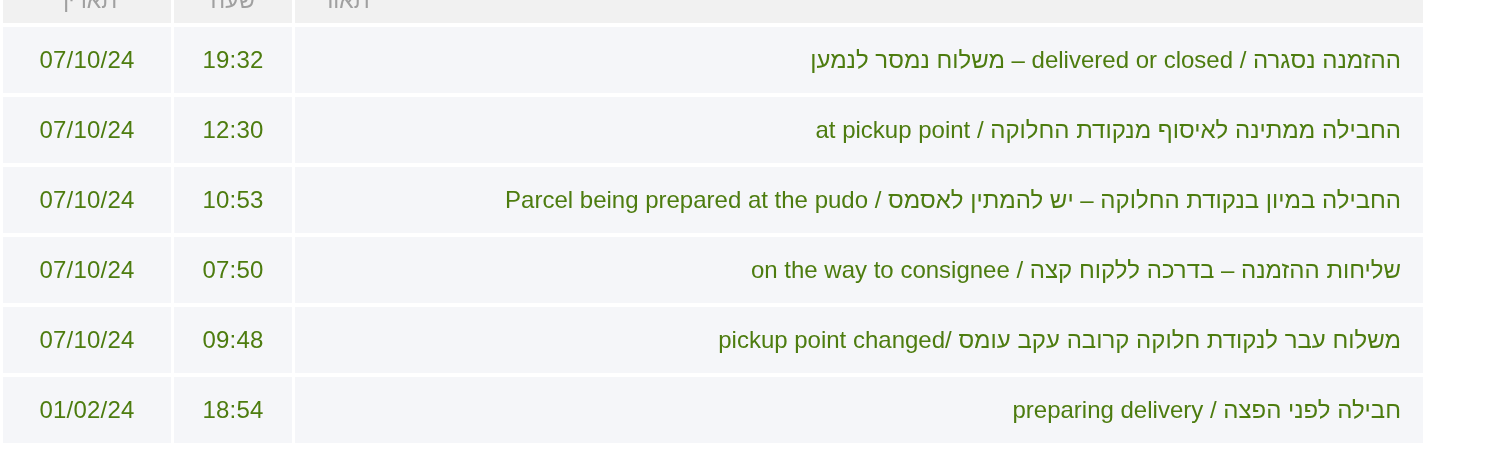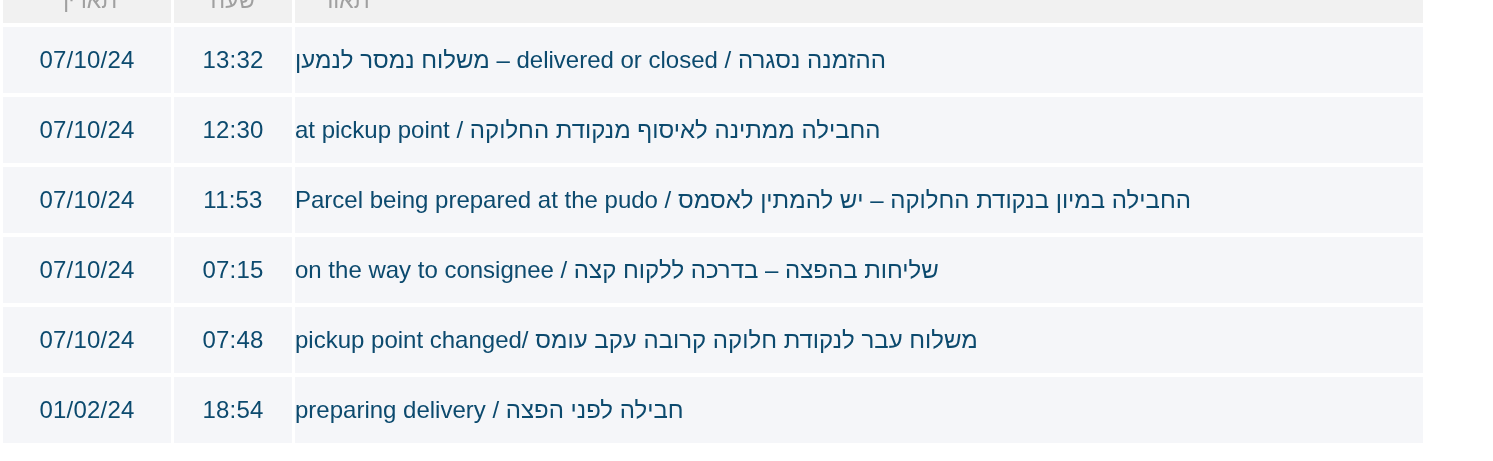--- a/index.html
+++ b/index.html
@@ -52,32 +52,32 @@
     white-space: nowrap;
     border: none;
   }
   thead th.desc-head {
     text-align: left;
     padding-left: 26px;
   }
 
   tbody td {
     background: #f5f6f9;
-    color: #0c4a6e;
+    color: #4d7c0f;
     font-size: 24px;
     line-height: 1.2;
     height: 66px;
     padding: 0 18px;
     text-align: center;
     vertical-align: middle;
     white-space: nowrap;
     border: none;
   }
   tbody td.desc-cell {
-    text-align: left;
+    text-align: right;
     padding-left: 0px;
     padding-right: 22px;
     direction: rtl;
     unicode-bidi: plaintext;
   }
   tbody td.date-cell,
   tbody td.time-cell {
     letter-spacing: 0.2px;
   }
 </style>
@@ -94,41 +94,41 @@
     <thead>
       <tr>
         <th class="desc-head">תאור</th>
         <th>שעה</th>
         <th>תאריך</th>
       </tr>
     </thead>
     <tbody>
       <tr>
         <td class="desc-cell">ההזמנה נסגרה / delivered or closed – משלוח נמסר לנמען</td>
-        <td class="time-cell">13:32</td>
+        <td class="time-cell">19:32</td>
         <td class="date-cell">07/10/24</td>
       </tr>
       <tr>
         <td class="desc-cell">החבילה ממתינה לאיסוף מנקודת החלוקה / at pickup point</td>
         <td class="time-cell">12:30</td>
         <td class="date-cell">07/10/24</td>
       </tr>
       <tr>
         <td class="desc-cell">החבילה במיון בנקודת החלוקה – יש להמתין לאסמס / Parcel being prepared at the pudo</td>
-        <td class="time-cell">11:53</td>
+        <td class="time-cell">10:53</td>
         <td class="date-cell">07/10/24</td>
       </tr>
       <tr>
-        <td class="desc-cell">שליחות בהפצה – בדרכה ללקוח קצה / on the way to consignee</td>
-        <td class="time-cell">07:15</td>
+        <td class="desc-cell">שליחות ההזמנה – בדרכה ללקוח קצה / on the way to consignee</td>
+        <td class="time-cell">07:50</td>
         <td class="date-cell">07/10/24</td>
       </tr>
       <tr>
         <td class="desc-cell">משלוח עבר לנקודת חלוקה קרובה עקב עומס /pickup point changed</td>
-        <td class="time-cell">07:48</td>
+        <td class="time-cell">09:48</td>
         <td class="date-cell">07/10/24</td>
       </tr>
       <tr>
         <td class="desc-cell">חבילה לפני הפצה / preparing delivery</td>
         <td class="time-cell">18:54</td>
         <td class="date-cell">01/02/24</td>
       </tr>
     </tbody>
   </table>
 </div>

